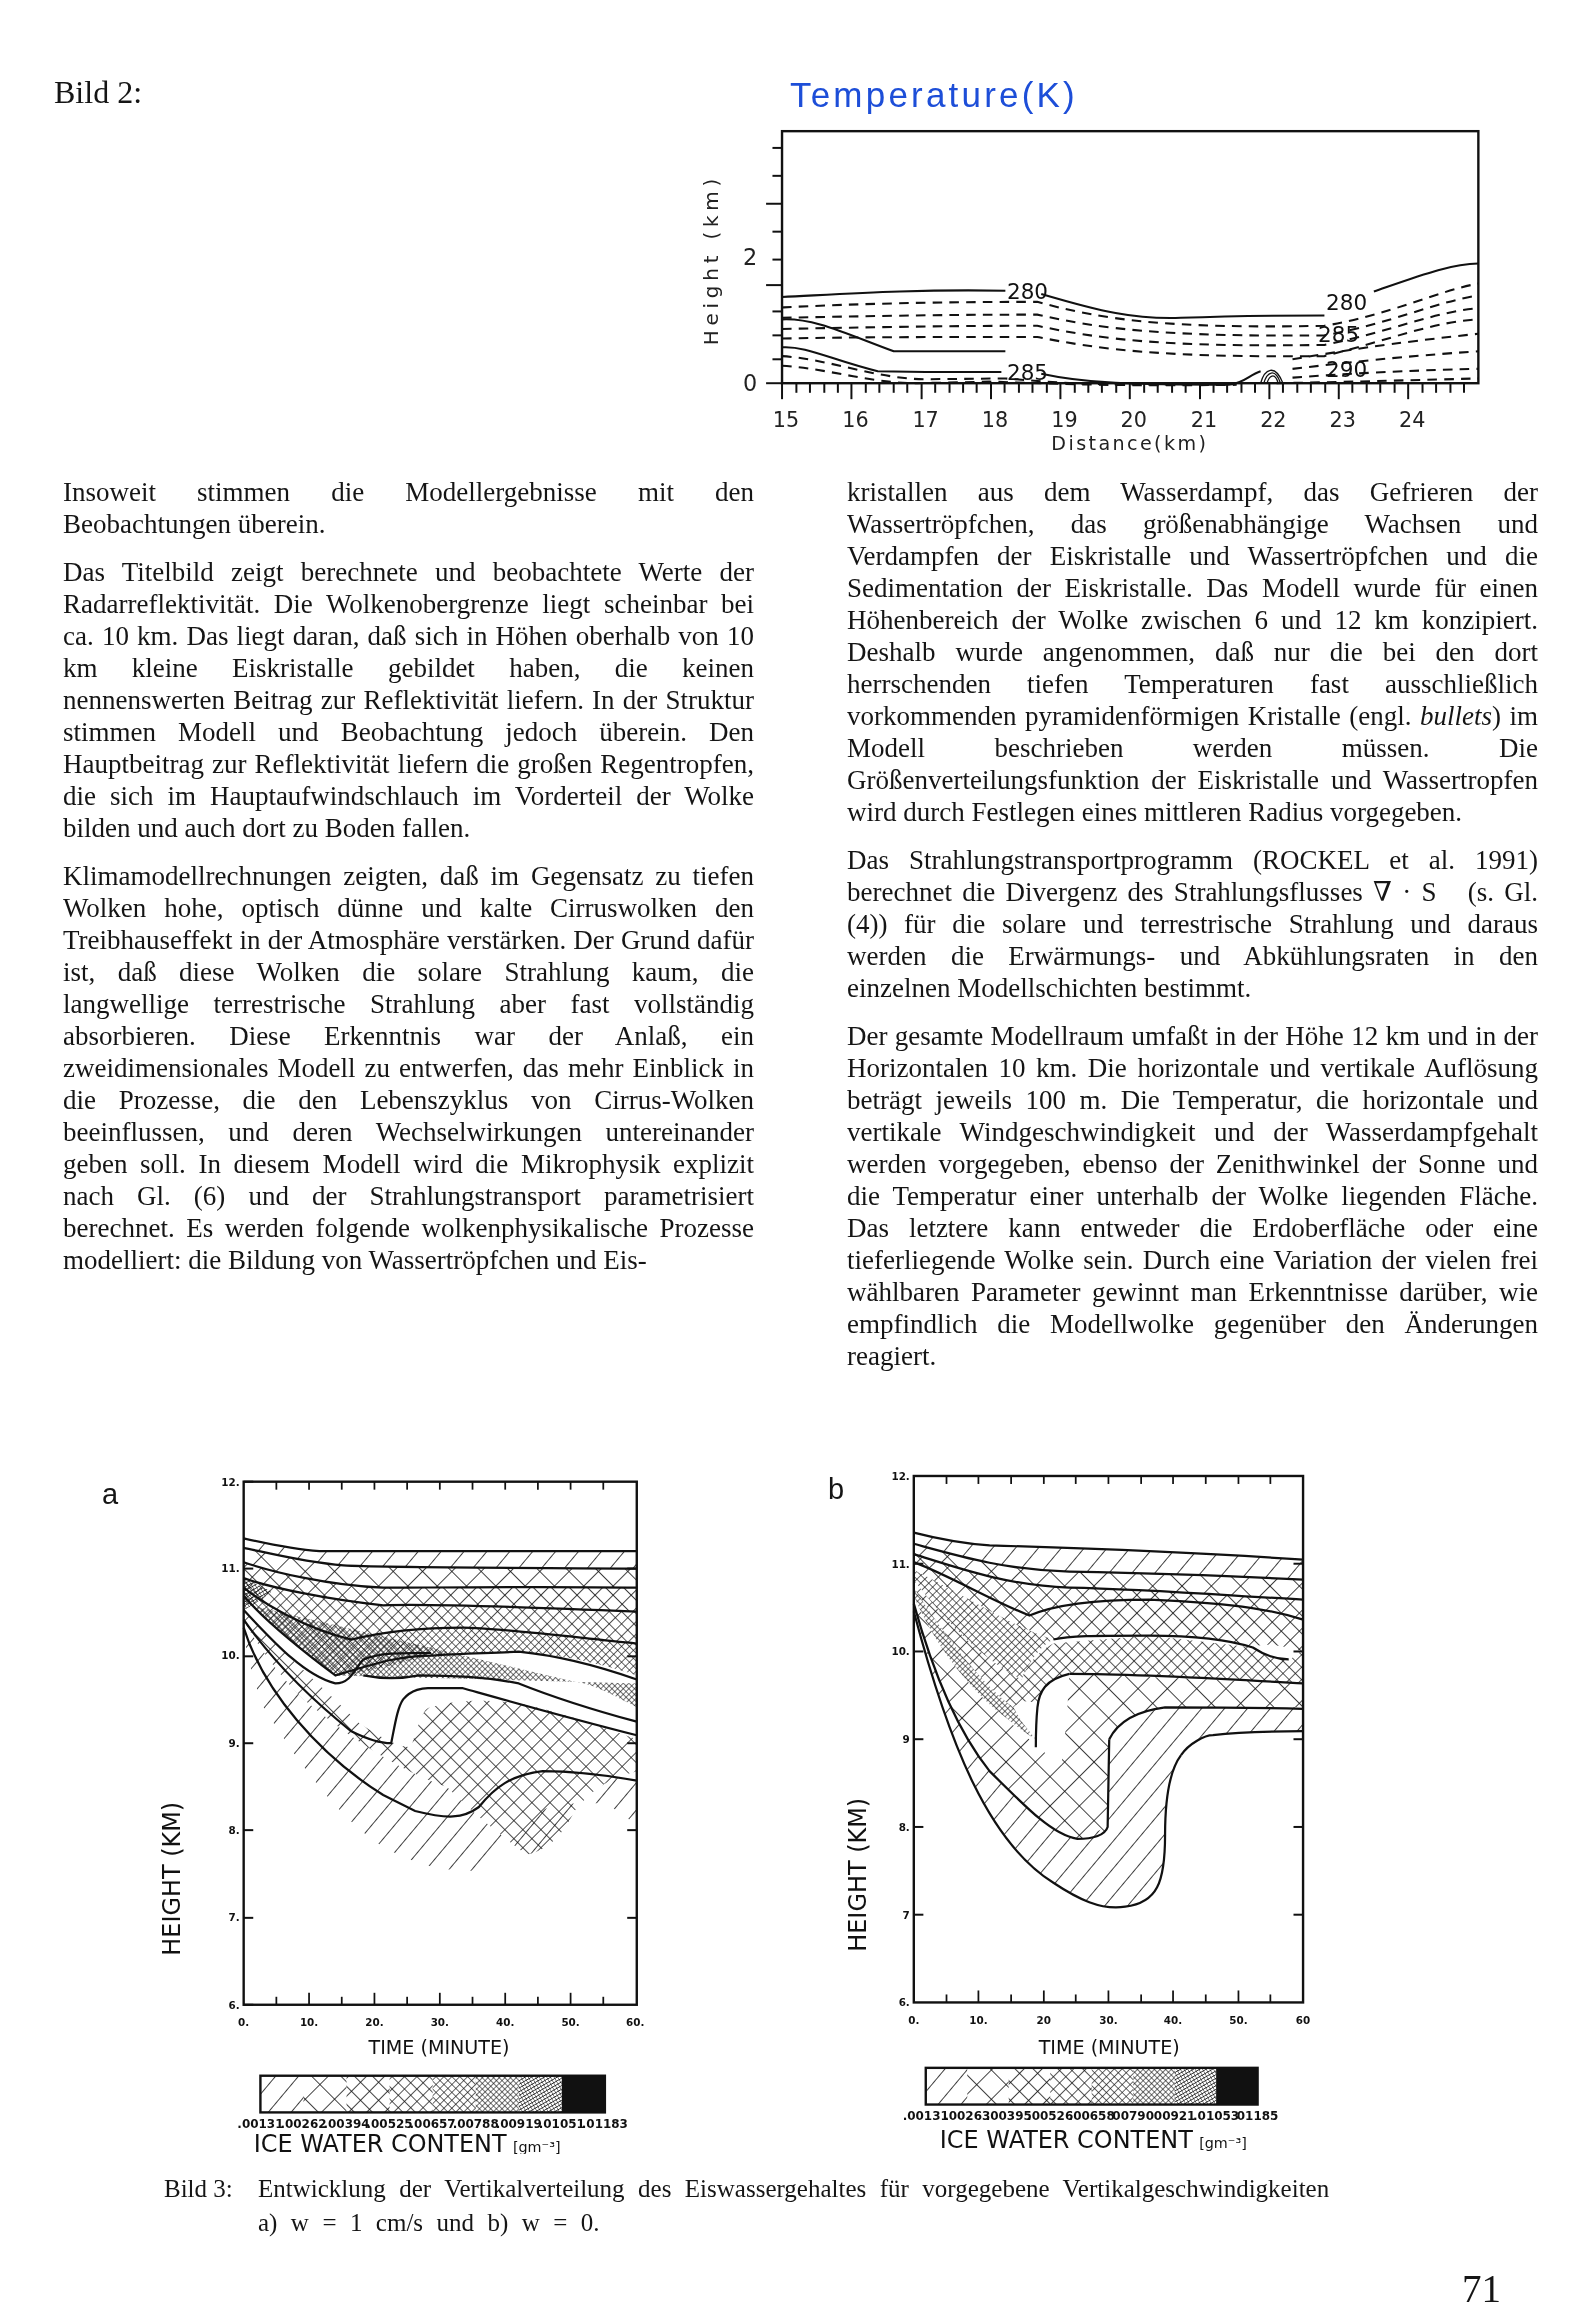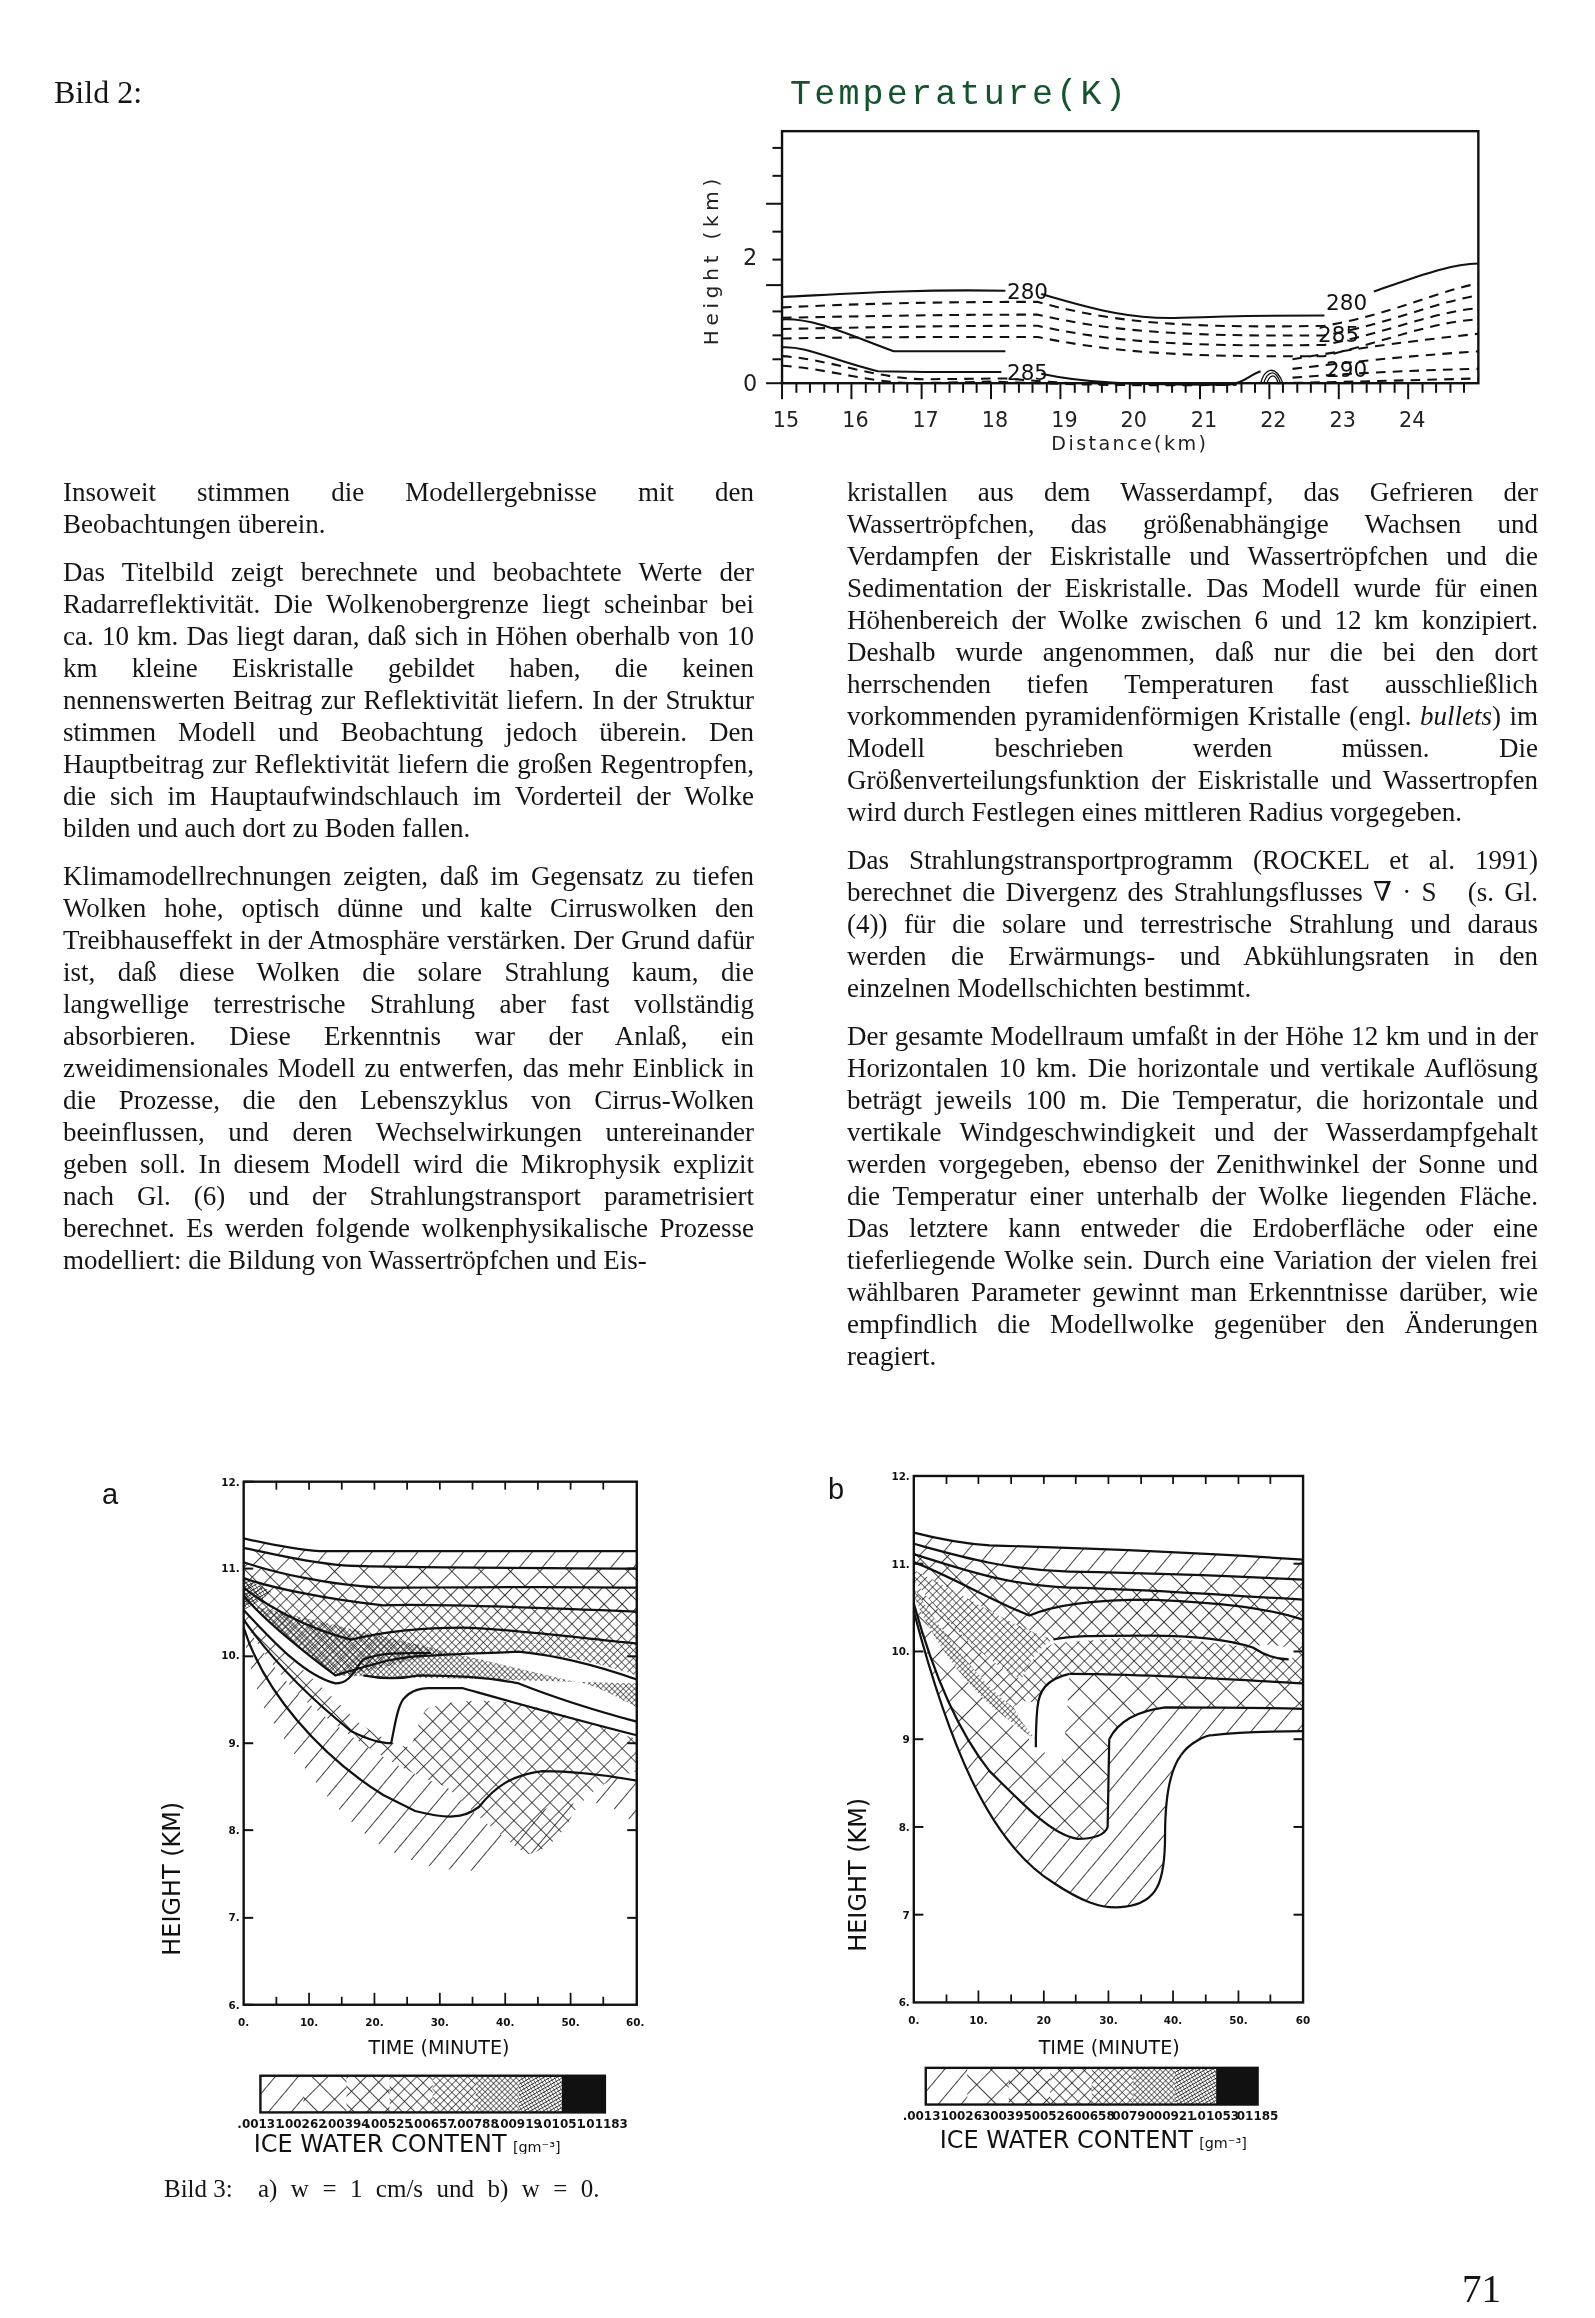--- a/index.html
+++ b/index.html
@@ -12,21 +12,21 @@
   .caption2 .lbl { position: absolute; left: 0; top: 0; }
   .caption2 .txt { margin-left: 93px; display: block; }
   .col { font-size: 27px; line-height: 32px; text-align: justify; }
   .col p { margin: 0 0 16px 14px; }
   .col-left { left: 49px; top: 476px; width: 705px; }
   .col-right { left: 833px; top: 476px; width: 705px; }
   .heading { font-weight: bold; margin: 32px 0 8px 0 !important; font-size: 25px; }
   .heading .num { margin-right: 17.6px; }
   em { font-style: italic; }
   .fig-letter { font-family: "Liberation Sans", "DejaVu Sans", sans-serif; font-size: 29px; }
-  .temp-title { left: 790px; top: 75px; font-family: Liberation Mono, monospace; font-size: 35px; letter-spacing: 3.2px; color: #14532d; }
+  .temp-title { left: 790px; top: 75px; font-family: Liberation Sans, sans-serif; font-size: 35px; letter-spacing: 3.2px; color: #1d4ed8; }
   .caption3 { left: 164px; top: 2172px; font-size: 25px; line-height: 34px; width: 1372px; }
   .caption3 .lbl { position: absolute; left: 0; top: 0; }
   .caption3 .txt { margin-left: 94px; display: block; word-spacing: 7.2px; }
   .page-num { left: 1462px; top: 2266px; font-size: 39px; text-align: right; }
   svg text { font-family: "DejaVu Sans", sans-serif; }
 </style>
 </head>
 <body>
 
 <div class="abs caption2">
@@ -447,17 +447,18 @@
     <text x="380" y="818">00790</text>
     <text x="432" y="818">00921</text>
     <text x="484" y="818">.01053</text>
     <text x="536" y="818">01185</text>
   </g>
   <text x="330" y="852" font-size="30" text-anchor="middle" fill="#111" font-family="Liberation Serif, serif"><tspan>ICE WATER CONTENT</tspan><tspan dx="8" font-size="18">[gm⁻³]</tspan></text>
 </svg>
 
 <div class="abs caption3">
   <span class="lbl">Bild 3:</span>
+  <span class="txt">Entwicklung der Vertikalverteilung des Eiswassergehaltes für vorgegebene Vertikalgeschwindigkeiten</span>
   <span class="txt">a) w = 1 cm/s und  b) w = 0.</span>
 </div>
 
 <div class="abs page-num">71</div>
 
 
 </body></html>

